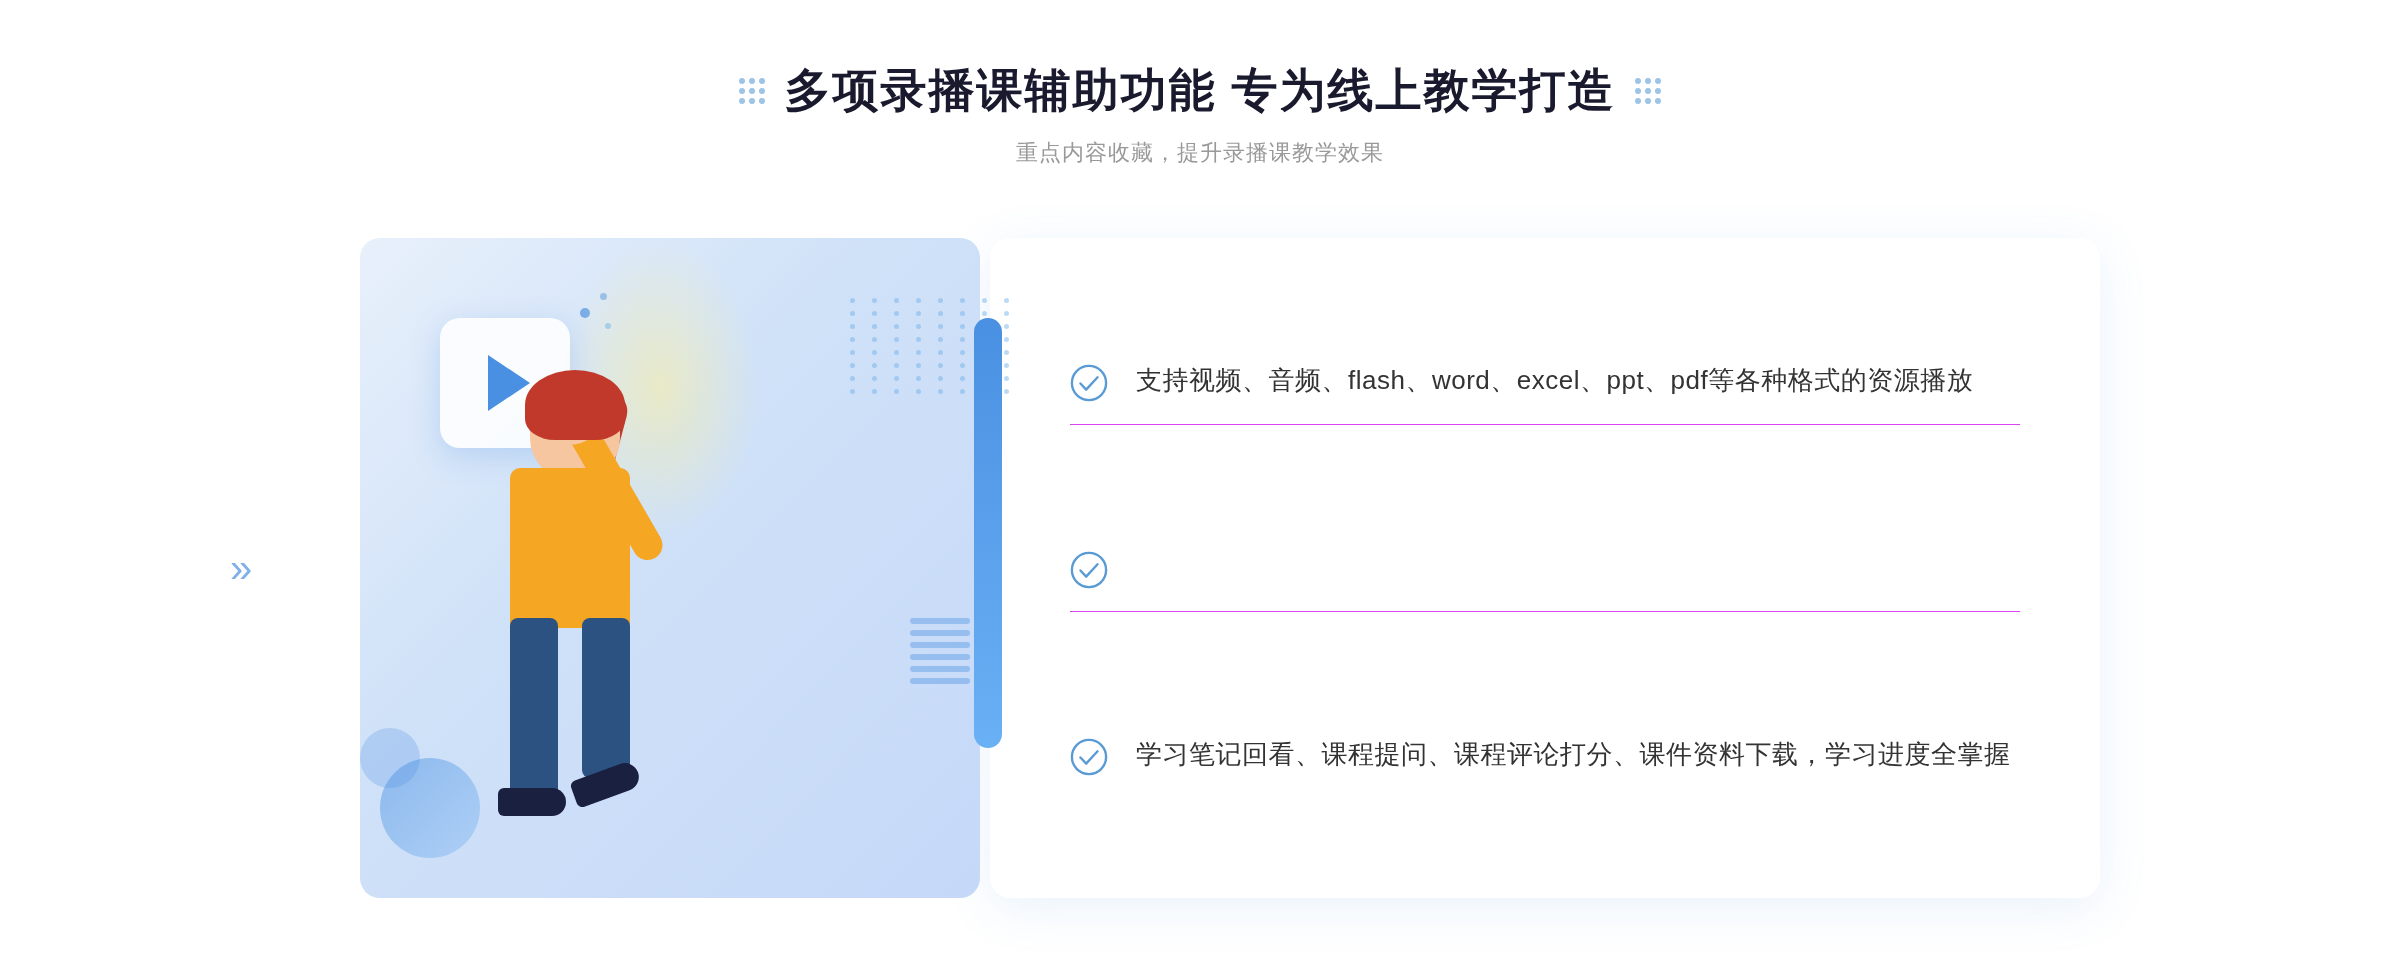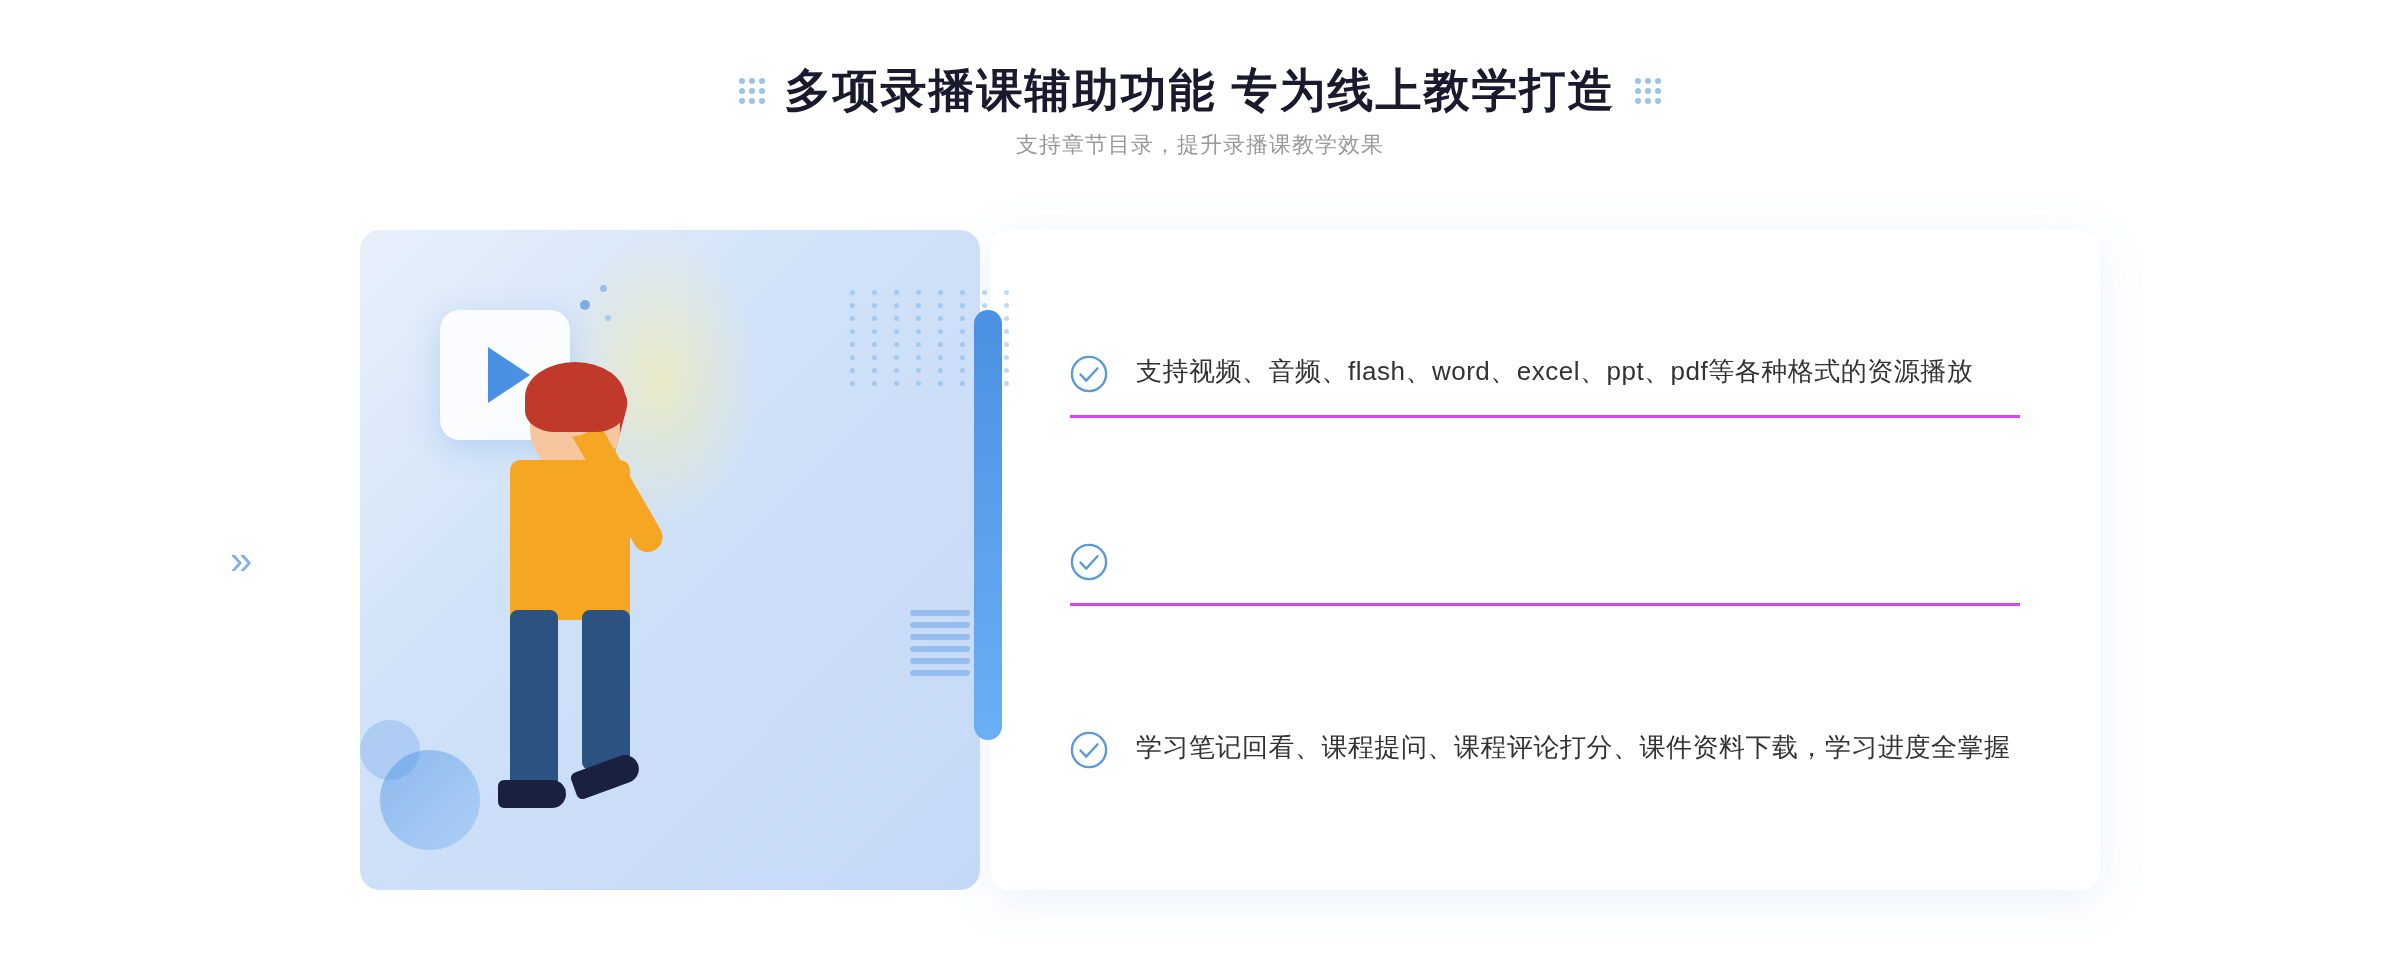--- a/index.html
+++ b/index.html
@@ -11,21 +11,21 @@
       font-family: 'PingFang SC', 'Microsoft YaHei', sans-serif;
       display: flex;
       flex-direction: column;
       align-items: center;
       padding: 60px 0 80px;
       overflow: hidden;
     }
 
     .header {
       text-align: center;
-      margin-bottom: 8px;
+      margin-bottom: 16px;
       position: relative;
       display: flex;
       align-items: center;
       justify-content: center;
       gap: 20px;
     }
 
     .header-title {
       font-size: 46px;
       font-weight: 600;
@@ -326,21 +326,21 @@
       justify-content: space-around;
       min-height: 600px;
       margin-left: 10px;
     }
 
     .feature-item {
       display: flex;
       align-items: flex-start;
       gap: 28px;
       padding: 22px 0;
-      border-bottom: 3px solid #d946ef;
+      border-bottom: 1px solid #d946ef;
     }
 
     .feature-item:last-child {
       border-bottom: none;
     }
 
     .check-icon {
       width: 38px;
       height: 38px;
       flex-shrink: 0;
@@ -381,21 +381,21 @@
       <div class="dot"></div>
     <div class="dot"></div>
       <div class="dot"></div>
       <div class="dot"></div>
     <div class="dot"></div>
       <div class="dot"></div>
       <div class="dot"></div>
   </div>
 </div>
 
-<p class="subtitle">支持章节目录，提升录播课教学效果</p>
+<p class="subtitle">重点内容收藏，提升录播课教学效果</p>
 
 <div class="main-content">
 
   <div class="left-panel">
 
     <div class="left-arrow">»</div>
 
     <div class="illustration-bg">
 
       <div class="play-bubble">

